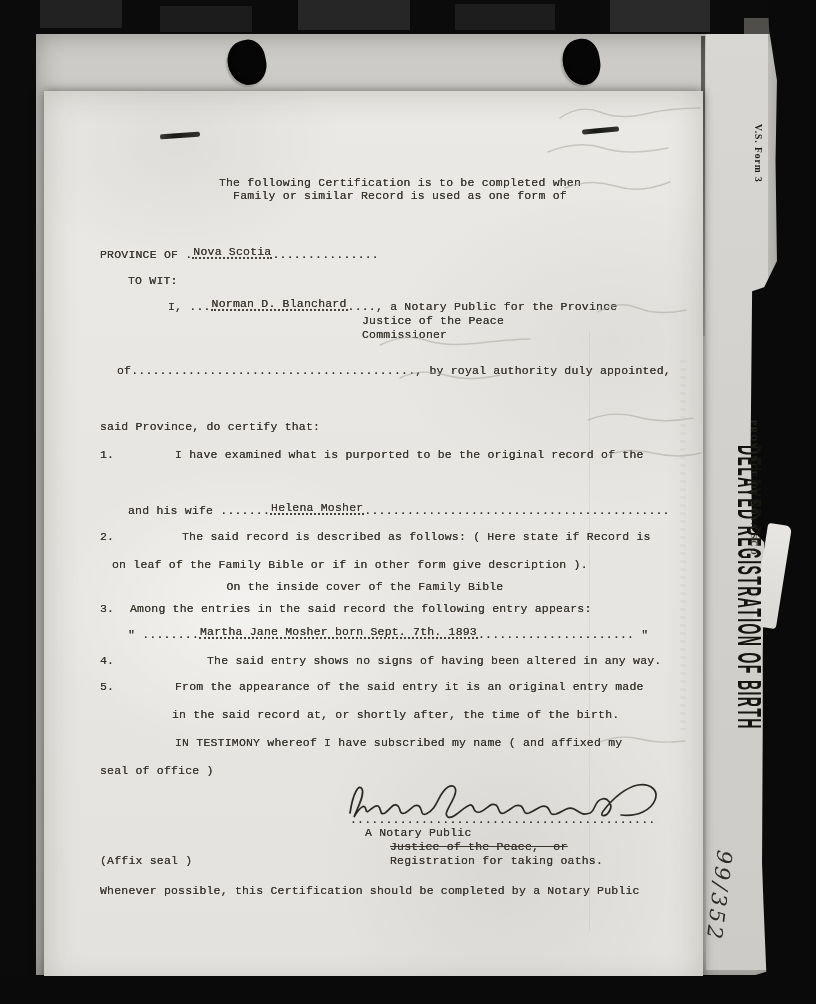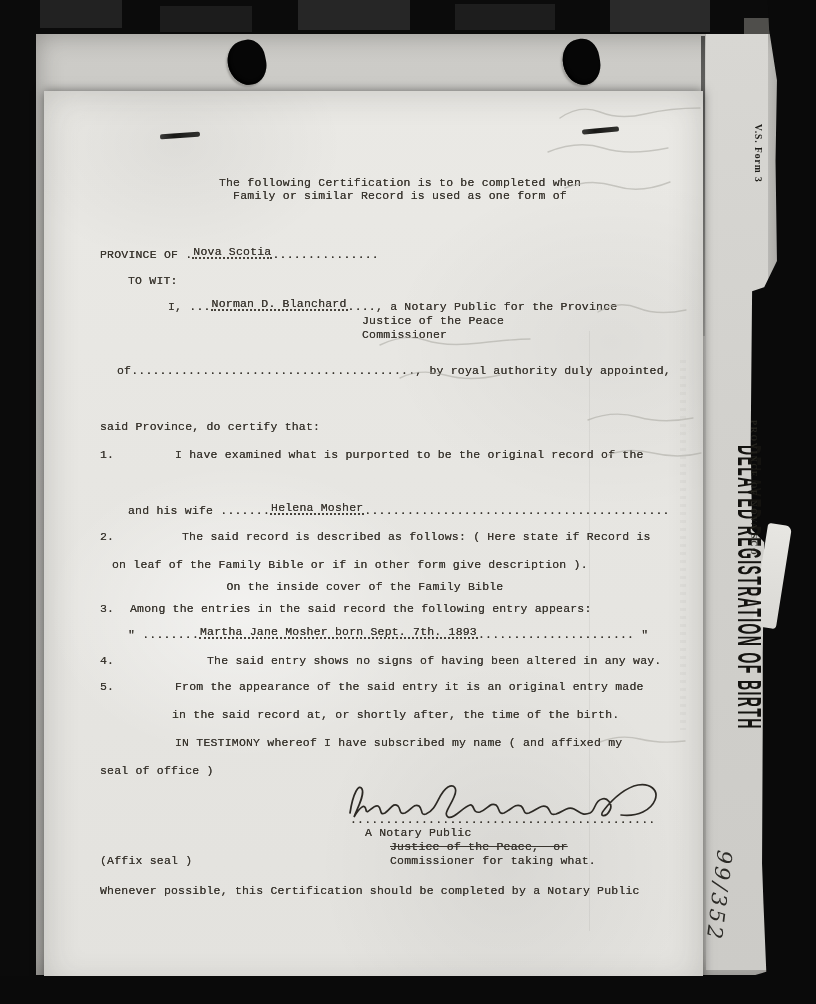--- a/index.html
+++ b/index.html
@@ -109,21 +109,21 @@
     <div class="line" style="left:131px;top:645px;">IN TESTIMONY whereof I have subscribed my name ( and affixed my</div>
     <div class="line" style="left:56px;top:673px;">seal of office )</div>
 
     <svg width="330" height="46" style="left:300px;top:686px;" viewBox="0 0 330 46">
       <path d="M6,36 C9,16 15,6 18,12 C21,18 13,32 10,40 C16,30 21,26 22,33 C23,39 29,27 34,29 C38,31 35,39 41,36 C47,32 49,25 54,29 C57,32 55,38 61,36 C67,33 70,26 75,29 C79,32 76,39 82,37 C94,32 94,16 104,10 C110,7 114,11 110,20 C106,30 99,37 104,40 C109,43 119,30 126,28 C131,27 128,37 136,35 C144,32 146,25 152,28 C156,31 154,38 160,36 C167,33 171,26 177,29 C181,32 179,38 185,36 C193,33 197,27 203,30 C207,33 205,39 212,37 C220,34 224,29 230,32 C236,35 238,39 246,36 C252,33 250,24 258,22 C263,20 269,27 266,33 C262,41 254,40 260,33 C270,20 283,10 294,8 C306,6 315,13 311,23 C307,33 294,40 277,38" fill="none" stroke="#2c2924" stroke-width="1.7" stroke-linecap="round"></path>
     </svg>
     <div class="line" style="left:306px;top:722px;">...........................................</div>
     <div class="line" style="left:321px;top:735px;">A Notary Public</div>
     <div class="line struck" style="left:346px;top:749px;">Justice of the Peace,  or</div>
     <div class="line" style="left:56px;top:763px;">(Affix seal )</div>
-    <div class="line" style="left:346px;top:763px;">Commissioner for taking what.</div>
+    <div class="line" style="left:346px;top:763px;">Registration for taking oaths.</div>
 
     <div class="line" style="left:56px;top:793px;">Whenever possible, this Certification should be completed by a Notary Public</div>
   </div>
 
   <svg width="816" height="1004" viewBox="0 0 816 1004" style="pointer-events:none;">
     <g fill="none" stroke="#a9a8a1" stroke-width="1.4" opacity="0.55" stroke-linecap="round">
       <path d="M560,118 q20,-14 40,-6 t45,2 t55,-6"></path>
       <path d="M548,152 q30,-12 55,-4 t65,0"></path>
       <path d="M565,188 q25,-10 50,-2 t55,-4"></path>
       <path d="M380,345 q25,-12 45,-5 t55,3 t50,-4"></path>

